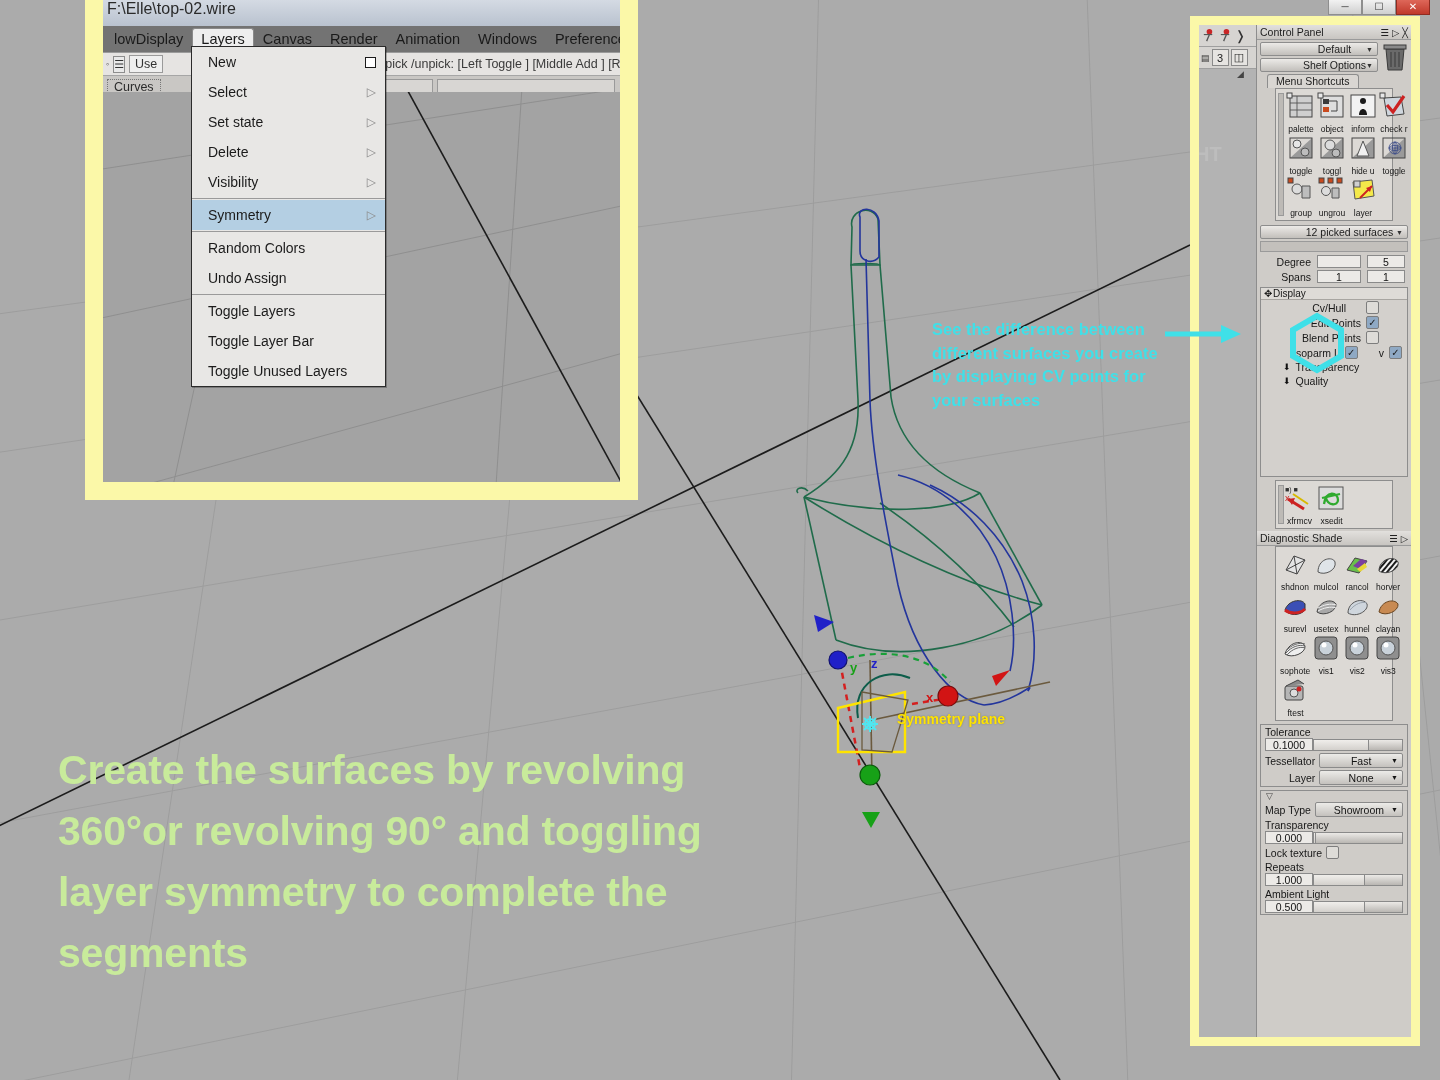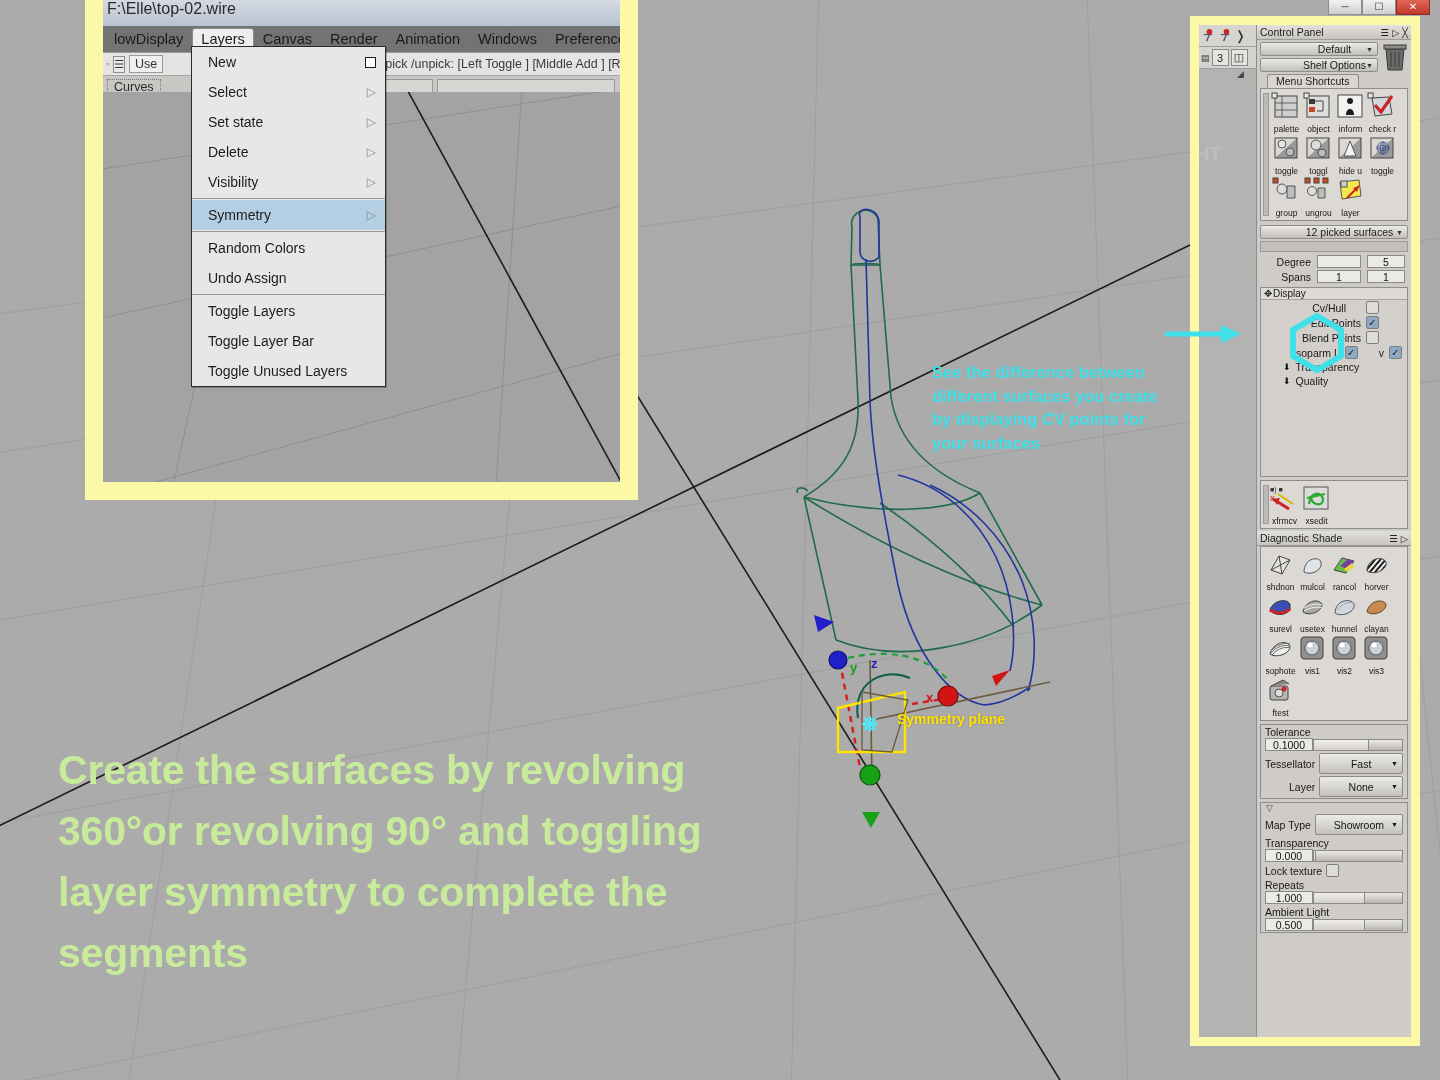--- a/index.html
+++ b/index.html
@@ -116,21 +116,21 @@
     font-size:10.5px; color:#1c1c1c;padding-left:31px;
   }
   .ddl .caret { position:absolute; right:4px; font-size:7px; color:#333; }
   .tabline { height:14px; display:flex; align-items:flex-end; padding-left:10px; }
   .tab {
     font-size:10.5px; color:#1b1b1b; background:#d9d6d2;
     border:1px solid #8d8d8d; border-bottom:none; border-radius:3px 3px 0 0;
     padding:0 8px; line-height:13px;
   }
   .shelf {
-    background:#dcd9d5; border:1px solid #8d8d8d; margin:0 3px;
+    background:#dcd9d5; border:1px solid #8d8d8d; margin:0 18px;
     padding:3px 2px 2px 10px; position:relative;
   }
   .shelf-scroll { position:absolute; left:2px; top:4px; bottom:4px; width:6px;
      background:#bdbab6; border:1px solid #9a9a9a; }
   .icorow { display:flex; gap:1px; }
   .ico-cell { width:31px; }
   .ico-box { width:30px; height:28px; position:relative; }
   .ico-lbl { font-size:8.5px; color:#161616; text-align:center;
      white-space:nowrap; overflow:hidden; display:block; line-height:10px; }
   .panel-sec { margin:3px; border:1px solid #8d8d8d; background:#cfccc8; }
@@ -145,30 +145,30 @@
   .chk.on { background:#8fa9c4; }
   .secbar { height:12px; background:#dedbd7; border-bottom:1px solid #a8a5a1;
     font-size:10px; color:#161616; display:flex; align-items:center; padding-left:12px; }
   .bullet { font-size:9px; color:#111; }
   .slider { height:13px; display:flex; align-items:center; }
   .sl-track { flex:1; height:12px; border:1px solid #8a8a8a;
     background:linear-gradient(#ebe9e6,#b9b6b2); position:relative; }
   .sl-fill { position:absolute; left:0; top:0; bottom:0;
     background:linear-gradient(#f0eeeb,#d3d0cc); border-right:1px solid #8a8a8a; }
   .dd-small {
-    height:21px; background:linear-gradient(#ecebe8,#c4c1bd); border:1px solid #8a8a8a;
+    height:15px; background:linear-gradient(#ecebe8,#c4c1bd); border:1px solid #8a8a8a;
     border-radius:2px; font-size:10.5px; color:#141414;
     display:flex; align-items:center; justify-content:center; position:relative; flex:1;
   }
   .dd-small .caret { position:absolute; right:4px; font-size:7px; }
 
   
   .ann-cyan {
     position:absolute; color:#3fe0e8; font-size:16.5px; font-weight:bold;
-    line-height:23.5px; white-space:pre-line; z-index:60;margin-top:43px;
+    line-height:23.5px; white-space:pre-line; z-index:60;
   }
   .ann-green {
     position:absolute; color:#c8eb9b; font-size:41px; font-weight:bold;
     line-height:61px; white-space:pre-line; z-index:60; letter-spacing:-.2px;
   }
   #cyan-arrow { position:absolute; z-index:61; }
   #cyan-circle { position:absolute; z-index:61; }
   .sym-label {
     position:absolute; color:#ffe400; font-size:14px; font-weight:bold; z-index:45;
     text-shadow:0 0 2px rgba(0,0,0,.3);

